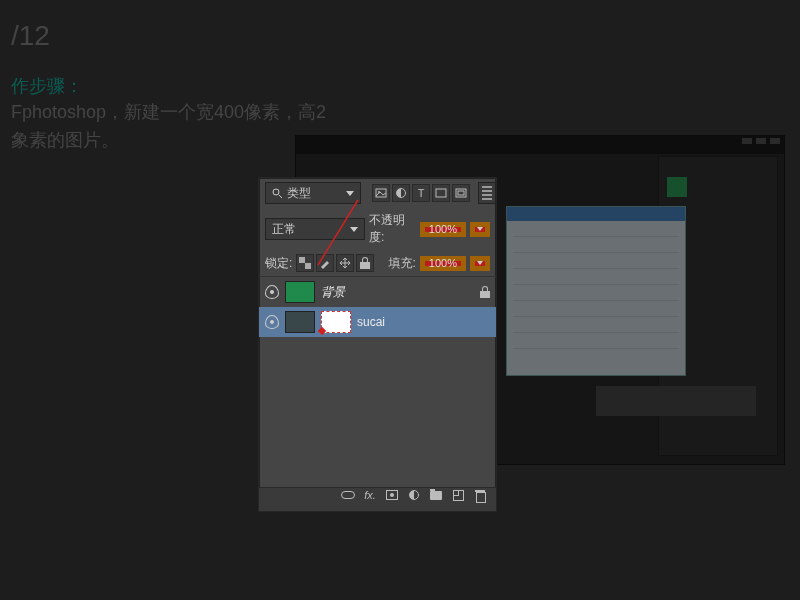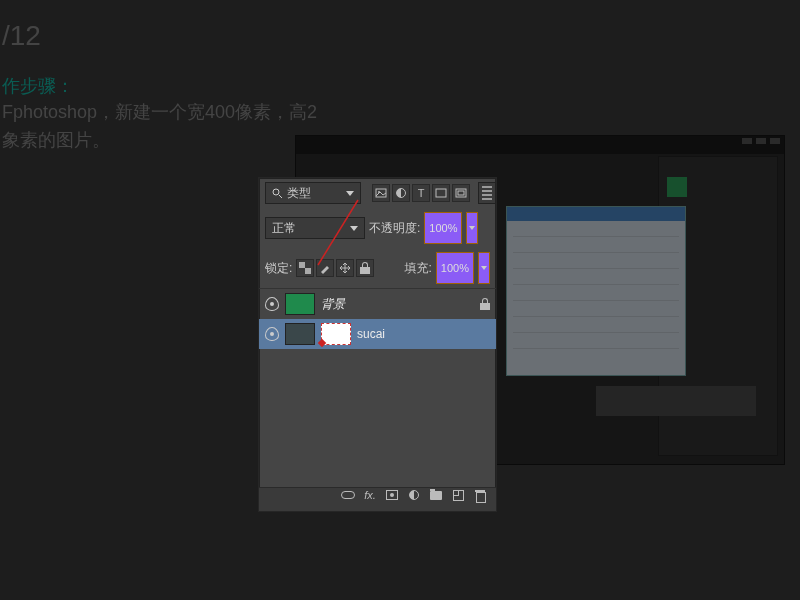--- a/index.html
+++ b/index.html
@@ -1,20 +1,20 @@
 <!DOCTYPE html>
 <html><head>
 <meta charset="utf-8">
 <style>
 *{margin:0;padding:0;box-sizing:border-box;font-family:"Microsoft YaHei",Arial,sans-serif}
 body{background:#3a3a3a;width:800px;height:600px;overflow:hidden;position:relative}
 .dim-overlay{position:absolute;inset:0;background:rgba(0,0,0,0.5);z-index:1;pointer-events:none}
 
 
-.doc-bg{position:absolute;left:0;top:0;padding:20px 0 0 2px;color:#9a9a9a}
+.doc-bg{position:absolute;left:0;top:0;padding:20px 0 0 11px;color:#9a9a9a}
 .step-num{font-size:28px;color:#888;margin-left:0}
 .step-title{font-size:18px;color:#14b8a6;margin-top:22px}
 .step-body{font-size:18px;color:#888;line-height:28px}
 
 
 .ps-bg{position:absolute;left:295px;top:135px;width:490px;height:330px;background:#2a2a2a;border:1px solid #151515}
 .ps-bg .tb{height:18px;background:#1a1a1a;display:flex;justify-content:flex-end;gap:4px;padding:2px 4px}
 .ps-bg .tb i{width:10px;height:6px;background:#555;display:block}
 .ps-bg .sidebar{position:absolute;right:6px;top:20px;width:120px;height:300px;background:#333;border:1px solid #222}
 .ps-bg .sidebar .swatch{width:20px;height:20px;background:#2fa05a;margin:20px 0 0 8px}
@@ -30,21 +30,21 @@
 .drop .caret{width:0;height:0;border-left:4px solid transparent;border-right:4px solid transparent;border-top:5px solid #ccc;margin-left:auto}
 .mini-ico{width:18px;height:18px;border:1px solid #2a2a2a;background:#3a3a3a;display:flex;align-items:center;justify-content:center;color:#bbb;font-size:11px}
 .sep{position:absolute;right:0;top:4px;width:18px;height:22px;background:#3a3a3a;border:1px solid #222;display:flex;flex-direction:column;justify-content:center;align-items:center;gap:2px}
 .sep i{width:10px;height:2px;background:#999;display:block}
 .r1{justify-content:space-between;position:relative}
 .r1 .search{flex:0 0 96px}
 .r1 .ico-row{display:flex;gap:2px;margin-right:20px}
 .r2{padding-top:6px}
 .r2 .blend{flex:0 0 100px}
 .lbl{color:#ccc;font-size:12px}
-.pct{background:#8b5cf6;border:1px solid #a16207;height:32px;display:flex;align-items:center;padding:0 4px;color:#ddd;font-size:11px;gap:2px}
+.pct{background:#b91c1c;border:5px solid #a16207;height:15px;display:flex;align-items:center;padding:0 4px;color:#ddd;font-size:11px;gap:2px}
 .pct .caret{width:0;height:0;border-left:3px solid transparent;border-right:3px solid transparent;border-top:4px solid #ccc}
 .r3{border-bottom:1px solid #333}
 .lockset{display:flex;gap:2px}
 .layer{display:flex;align-items:center;height:30px;padding:0 6px;gap:6px}
 .layer.sel{background:#5a7aa0}
 .eye{width:14px;height:14px;position:relative}
 .eye::before{content:"";position:absolute;inset:0;border:1px solid #ccc;border-radius:50% 50% 50% 50%/60% 60% 40% 40%}
 .eye::after{content:"";position:absolute;left:5px;top:5px;width:4px;height:4px;background:#ccc;border-radius:50%}
 .thumb{width:30px;height:22px;border:1px solid #222;background:#3a474a}
 .thumb.green{background:#1f8a4c}

